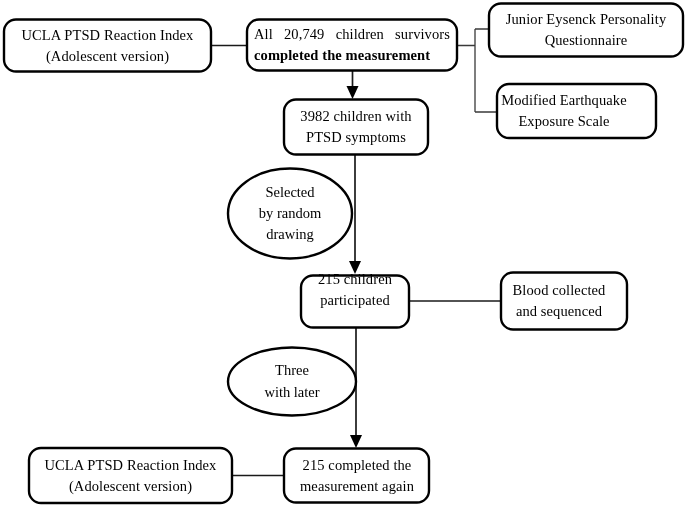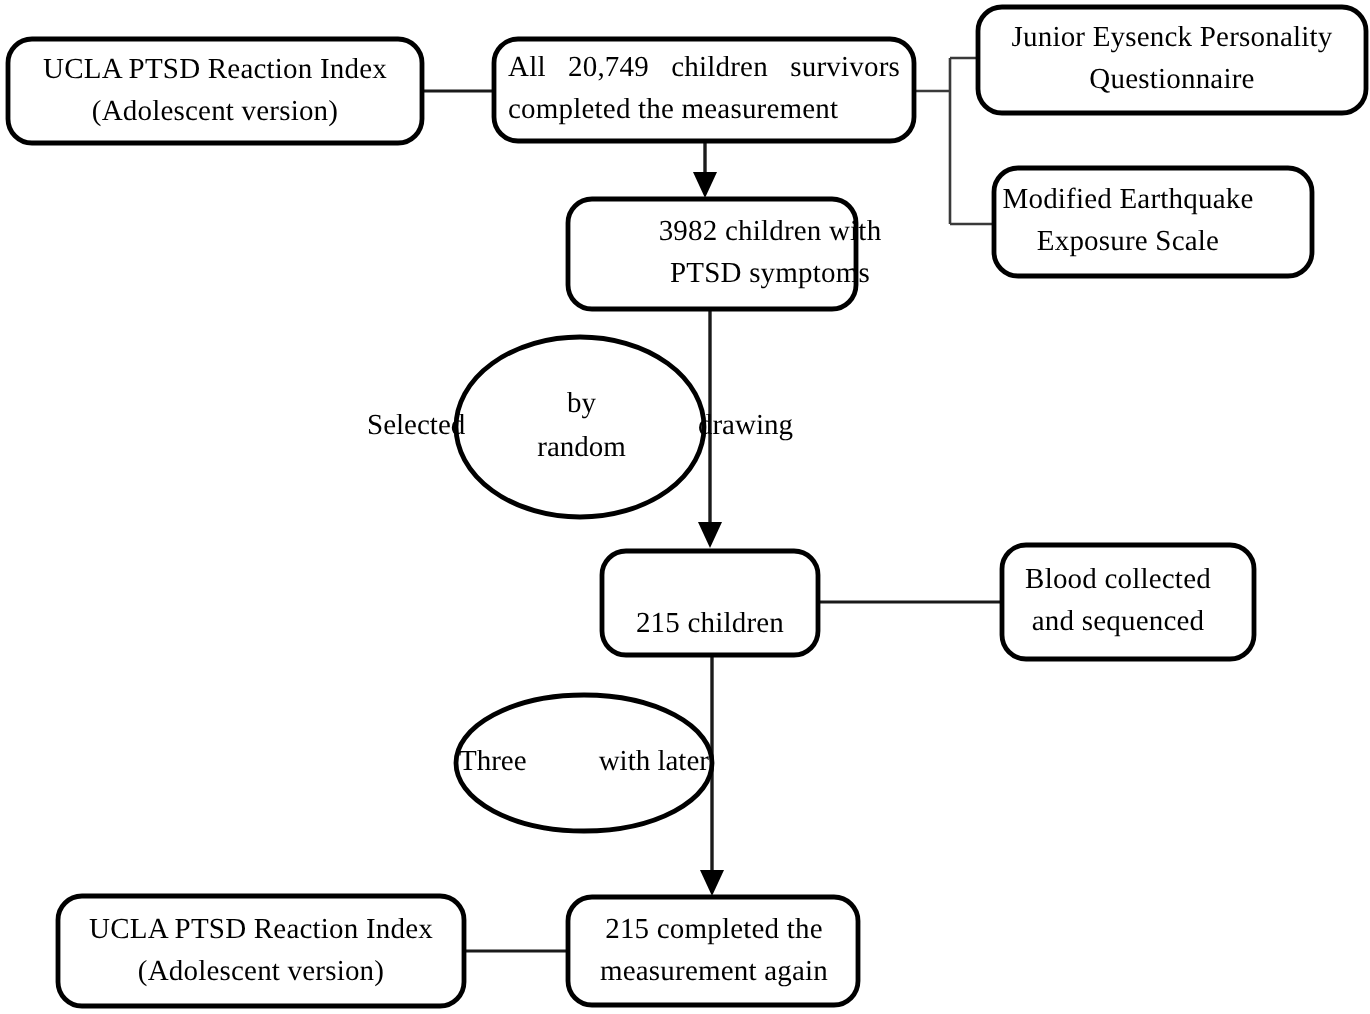--- a/index.html
+++ b/index.html
@@ -71,29 +71,28 @@
     white-space: nowrap;
   }
   .node-label.justify .ln {
     text-align: justify;
     text-align-last: justify;
     white-space: normal;
   }
   .ellipse-label {
     position: absolute;
     display: flex;
-    flex-direction: row;
+    flex-direction: column;
     align-items: center;
     justify-content: center;
     text-align: center;
     color: #000000;
     font-size: 14.5px;
     line-height: 1.46;
     pointer-events: none;
-    gap: 36px;
   }
 </style>
 </head>
 <body>
 
 <div id="canvas">
 
   <svg class="flow" viewBox="0 0 685 507">
 
     <line class="connector" x1="211" y1="45.5" x2="247" y2="45.5"></line>
@@ -137,46 +136,47 @@
 
   </svg>
 
   <div class="node-label" style="left:4px; top:19.5px; width:207px; height:52px;">
     <span class="ln">UCLA PTSD Reaction Index</span>
     <span class="ln">(Adolescent version)</span>
   </div>
 
   <div class="node-label justify" style="left:254px; top:19.5px; width:196px; height:51px;">
     <span class="ln">All 20,749 children survivors</span>
-    <span class="ln" style="text-align-last:left;">completed the measurement</span>
+    <span class="ln" style="text-align-last:left;font-weight:bold;">completed the measurement</span>
   </div>
 
   <div class="node-label" style="left:489px; top:3.5px; width:194px; height:53px;">
     <span class="ln">Junior Eysenck Personality</span>
     <span class="ln">Questionnaire</span>
   </div>
 
   <div class="node-label" style="left:497px; top:84px; width:134px; height:54px;">
     <span class="ln">Modified Earthquake</span>
     <span class="ln">Exposure Scale</span>
   </div>
 
-  <div class="node-label" style="left:284px; top:99.5px; width:144px; height:55px;margin-left:29px;">
+  <div class="node-label" style="left:284px; top:99.5px; width:144px; height:55px;">
     <span class="ln">3982 children with</span>
     <span class="ln">PTSD symptoms</span>
   </div>
 
   <div class="ellipse-label" style="left:228px; top:168.5px; width:124px; height:90px;">
     <span class="ln">Selected</span>
     <span class="ln">by random</span>
     <span class="ln">drawing</span>
   </div>
 
-  <div class="node-label" style="left:301px; top:286px; width:108px; height:52px;">
+  <div class="node-label" style="left:301px; top:264px; width:108px; height:52px;">
     <span class="ln">215 children</span>
+    <span class="ln">participated</span>
   </div>
 
   <div class="node-label" style="left:501px; top:272.5px; width:116px; height:57px;">
     <span class="ln">Blood  collected</span>
     <span class="ln">and sequenced</span>
   </div>
 
   <div class="ellipse-label" style="left:228px; top:347.5px; width:128px; height:68px;justify-content:center;">
     <span class="ln">Three</span>
     <span class="ln">with later</span>

